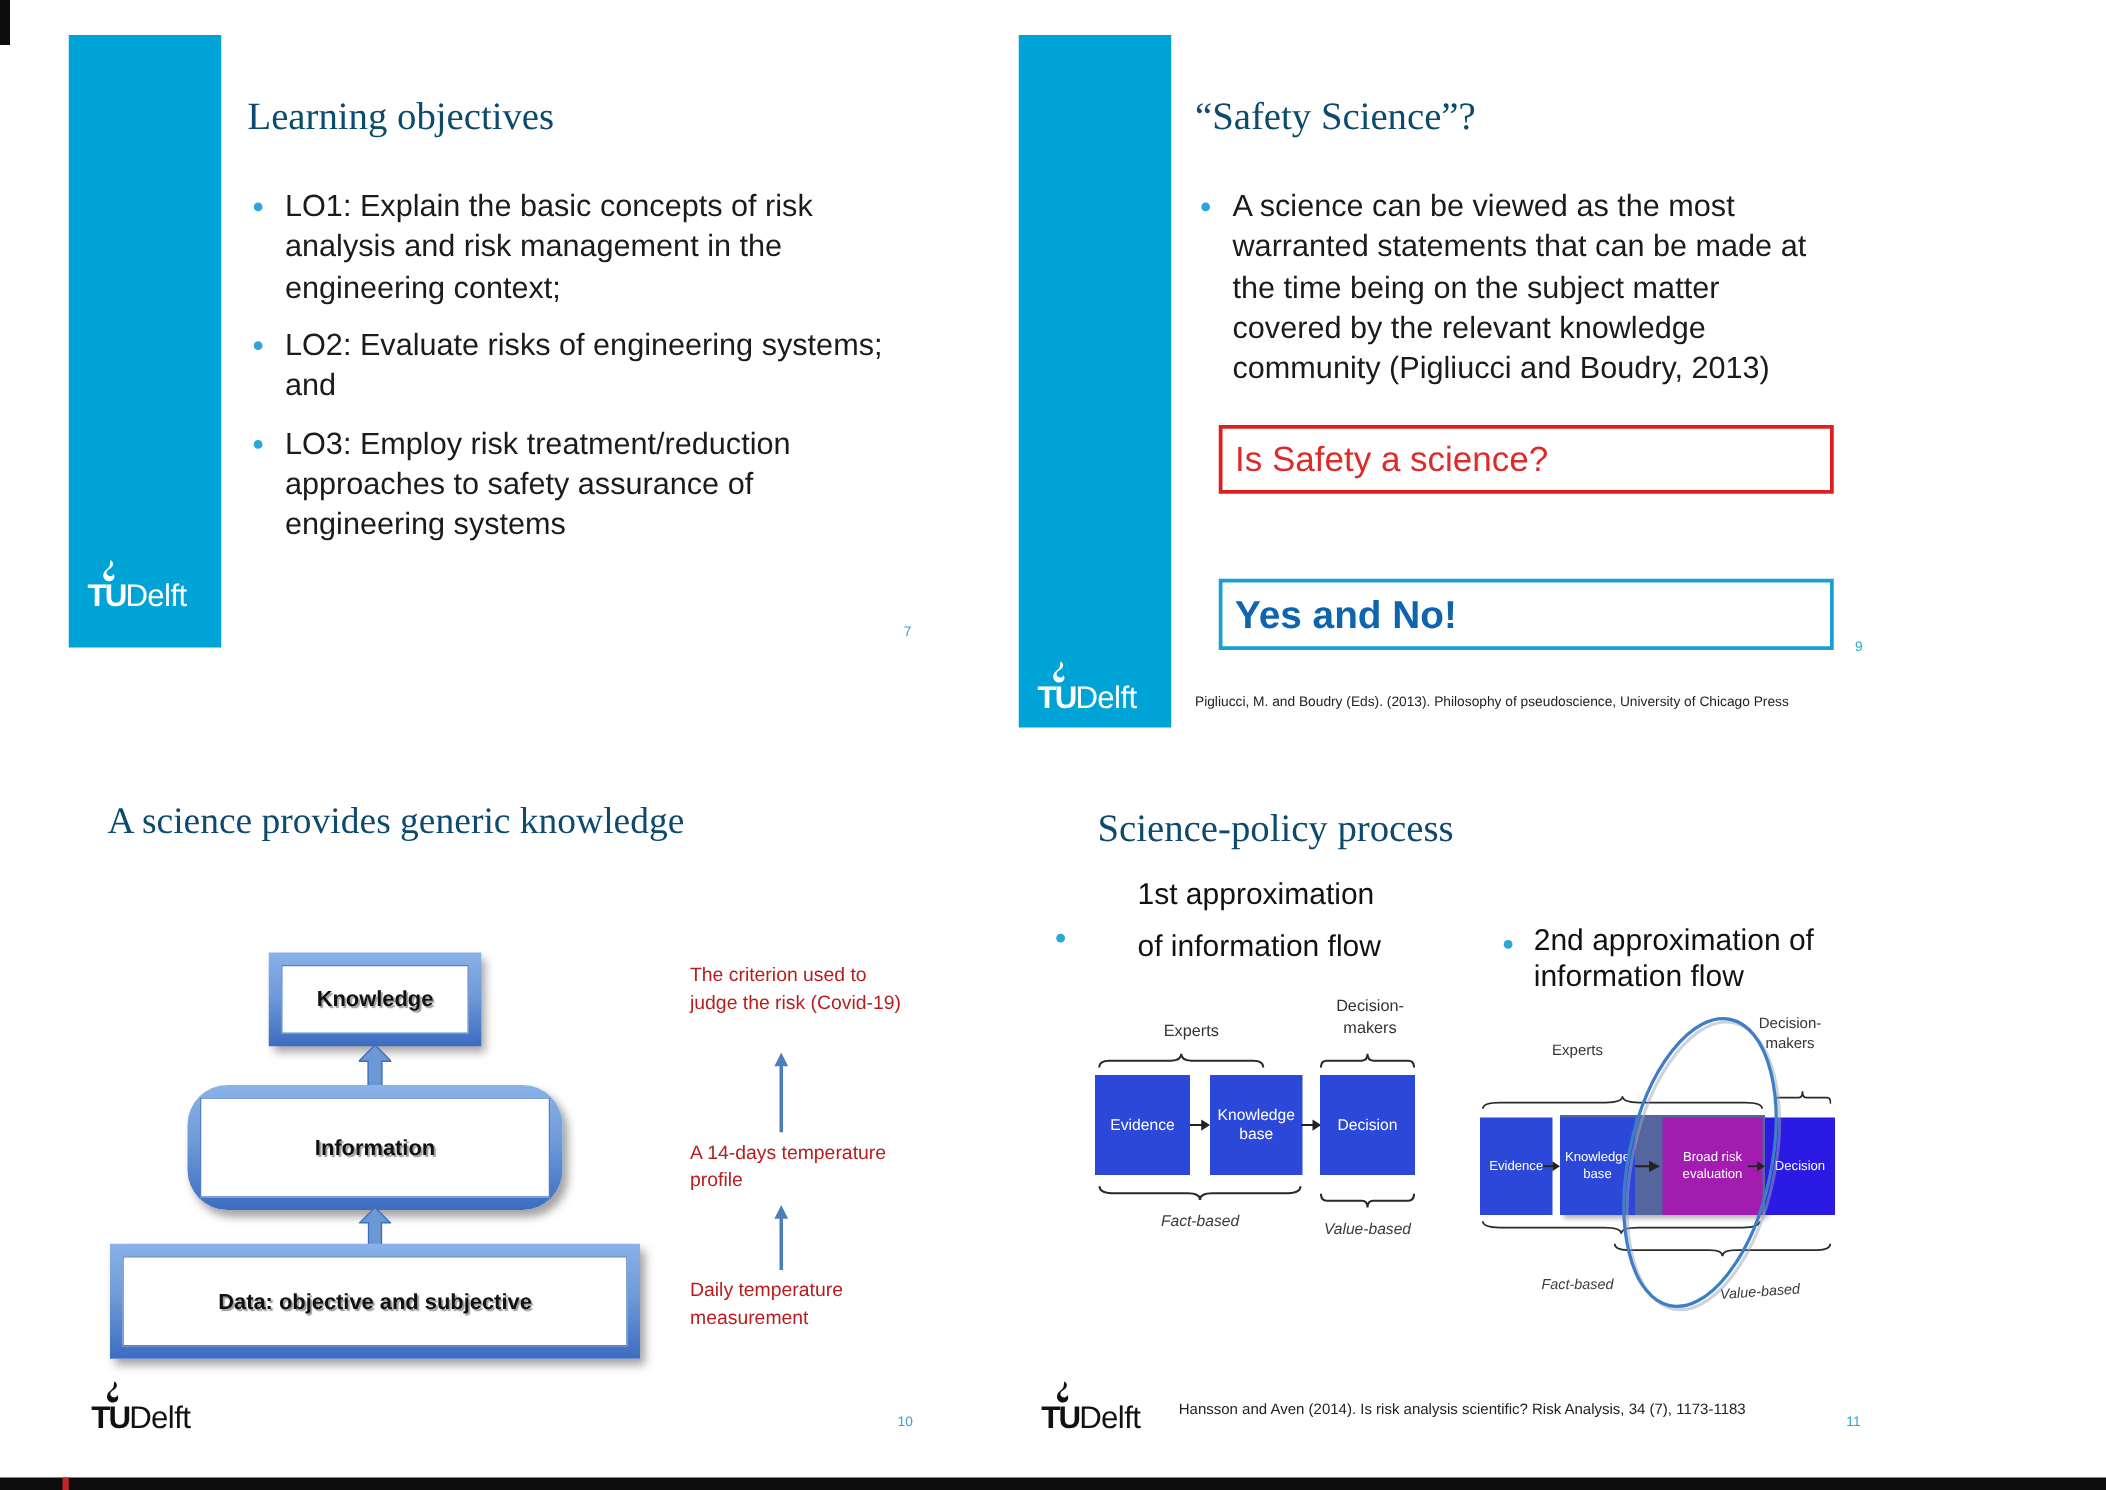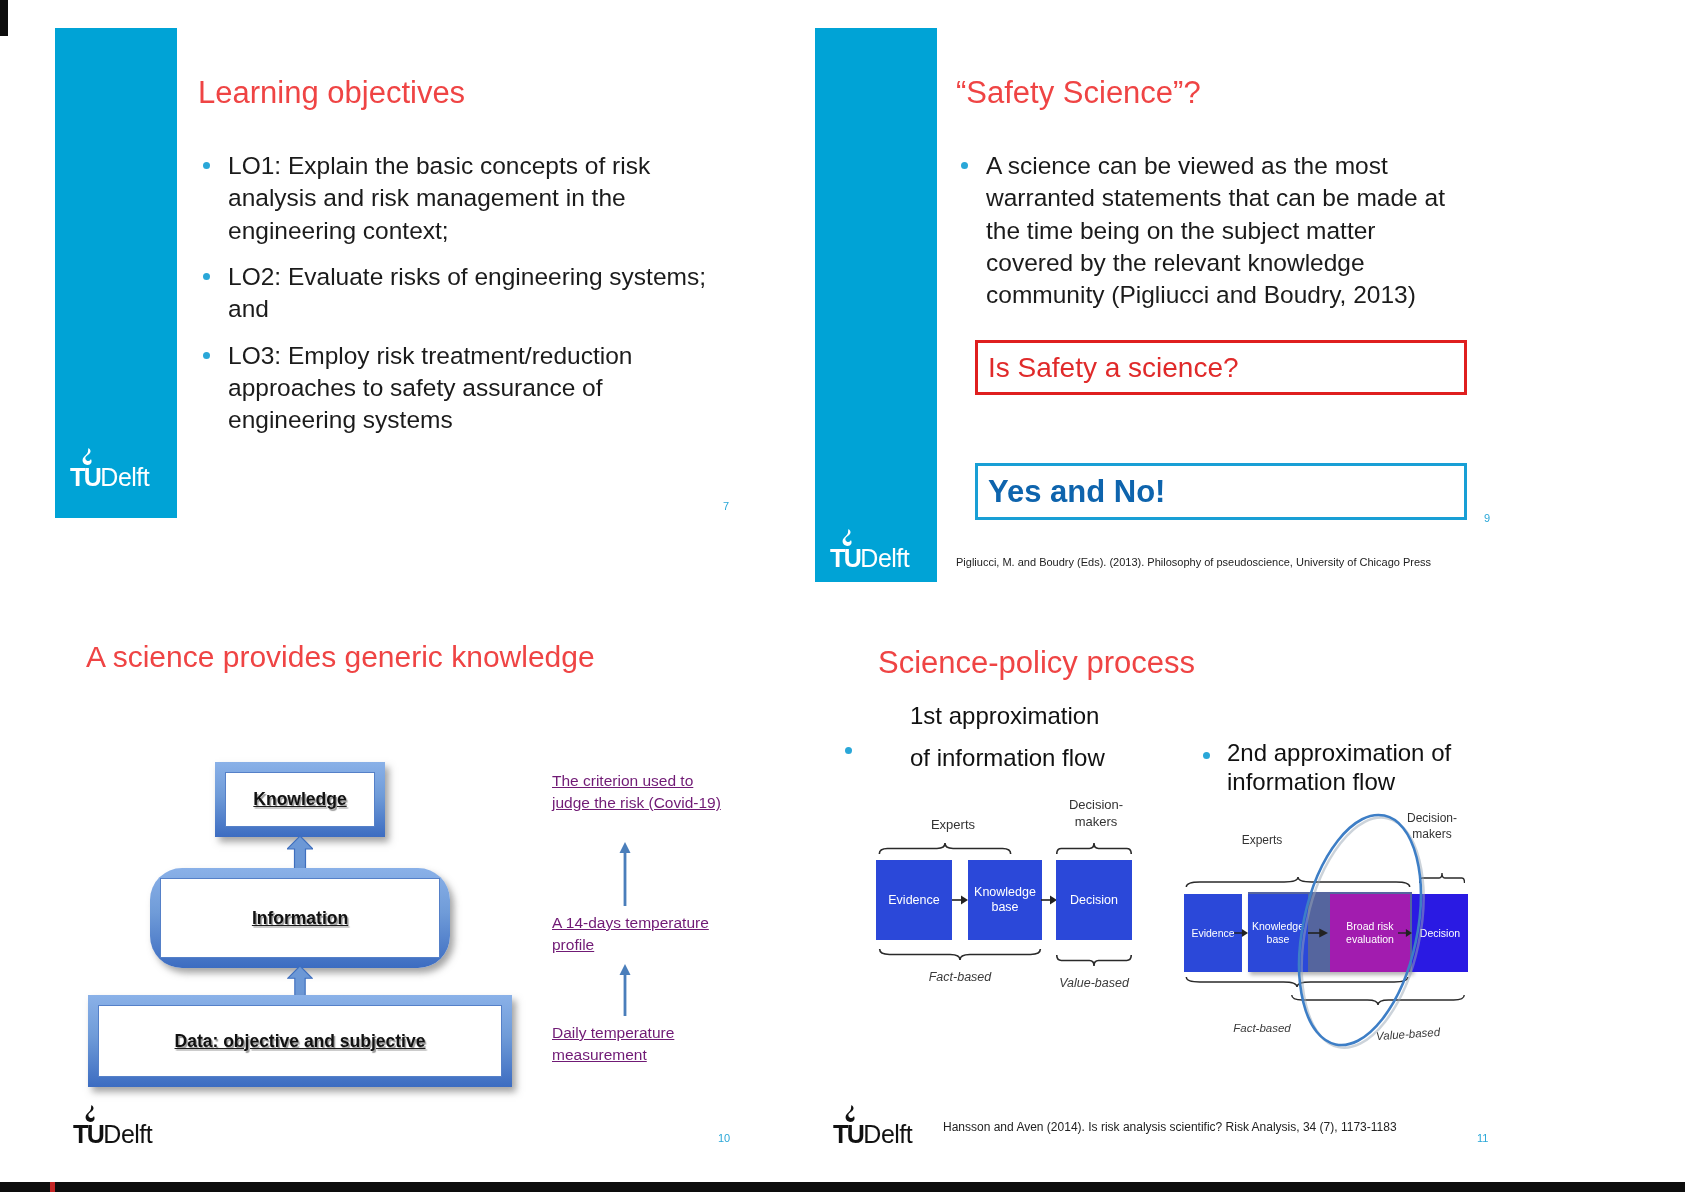--- a/index.html
+++ b/index.html
@@ -7,21 +7,21 @@
         font-family:"Liberation Sans",sans-serif;color:#1b1b1b;}
   .abs{position:absolute;}
 
   
   .corner-mark{left:0;top:0;width:8px;height:36px;background:#0d0d0d;}
   .bottom-bar{left:0;top:1182px;width:1685px;height:10px;background:#0d0d0d;}
   .red-tick{left:50px;top:1182px;width:5px;height:10px;background:#c22525;}
 
   
   .sidebar{background:#00a3d6;}
-  .slide-title{color:#ef4444;font-size:31px;letter-spacing:0;white-space:nowrap;}
+  .slide-title{color:#0c4a6e;font-size:31px;letter-spacing:0;white-space:nowrap;font-family:Liberation Serif, serif;}
   .pagenum{color:#2aa7d8;font-size:11px;}
   .citation{color:#222;font-size:11px;white-space:nowrap;}
 
   
   .tud{height:46px;}
   .tud .flame{position:absolute;top:-15px;left:9px;width:15px;height:19px;}
   .tud .txt{position:absolute;top:0;left:0;font-size:25px;white-space:nowrap;}
   .tud .tu{font-weight:700;letter-spacing:-1.5px;}
   .tud .delft{font-weight:400;letter-spacing:-0.5px;}
   .tud.white{color:#ffffff;} .tud.white .flame path{fill:#ffffff;}
@@ -34,27 +34,27 @@
   .bdot{position:absolute;left:5px;top:12px;width:7px;height:7px;border-radius:50%;background:#2aa7d8;}
 
   
   .qbox{border:3px solid #df1f1f;background:#fff;display:flex;align-items:center;}
   .qbox span{color:#e02a2a;font-size:28px;padding-left:10px;white-space:nowrap;}
   .abox{border:3px solid #189fd5;background:#fff;display:flex;align-items:center;}
   .abox span{color:#0e64ad;font-size:31px;font-weight:700;padding-left:10px;white-space:nowrap;}
 
   
   .pbox{background:linear-gradient(180deg,#8ab1e8 0%,#6f9bd8 45%,#3c6cc1 100%);
-        padding:10px;box-shadow:4px 5px 7px rgba(90,90,90,.55);text-decoration:underline;}
+        padding:10px;box-shadow:4px 5px 7px rgba(90,90,90,.55);}
   .pbox .inner{width:100%;height:100%;background:#ffffff;display:flex;align-items:center;
         justify-content:center;box-sizing:border-box;border:1px solid #5580c8;}
   .pbox .inner span{font-weight:700;font-size:17.5px;color:#111;
         text-shadow:1.5px 1.5px 1px rgba(0,0,0,0.4);}
 
-  .ann{width:170px;font-size:15.5px;line-height:22px;color:#701a75;text-decoration:underline;}
+  .ann{width:170px;font-size:15.5px;line-height:22px;color:#b91c1c;}
 
   
   .s4bullet{font-size:24px;color:#111;}
   .dlabel{font-size:13px;color:#333;text-align:center;line-height:17px;}
   .dlabel2{font-size:12px;color:#333;text-align:center;line-height:16px;}
   .fbox{display:flex;align-items:center;justify-content:center;text-align:center;
         color:#fff;box-sizing:border-box;}
   .fbox.d1{font-size:12.5px;line-height:15px;}
   .fbox.d2{font-size:10.5px;line-height:13px;}
   .itlabel{font-style:italic;color:#3b3b3b;text-align:center;}

